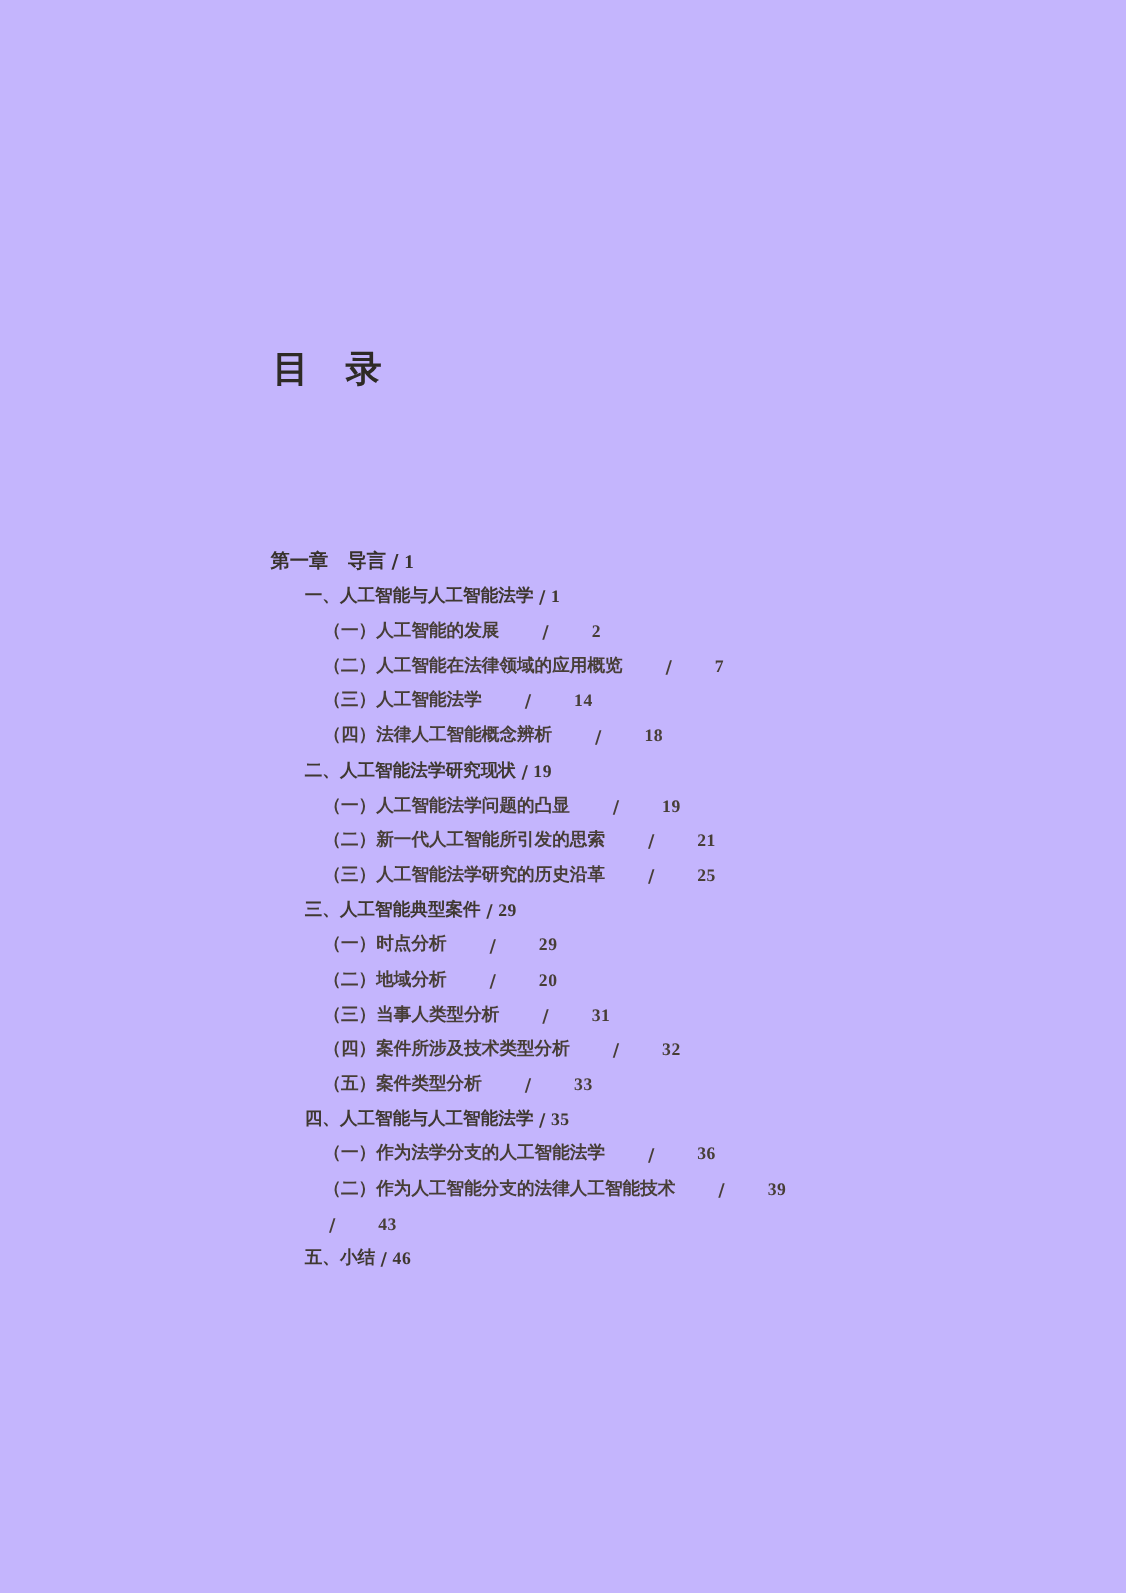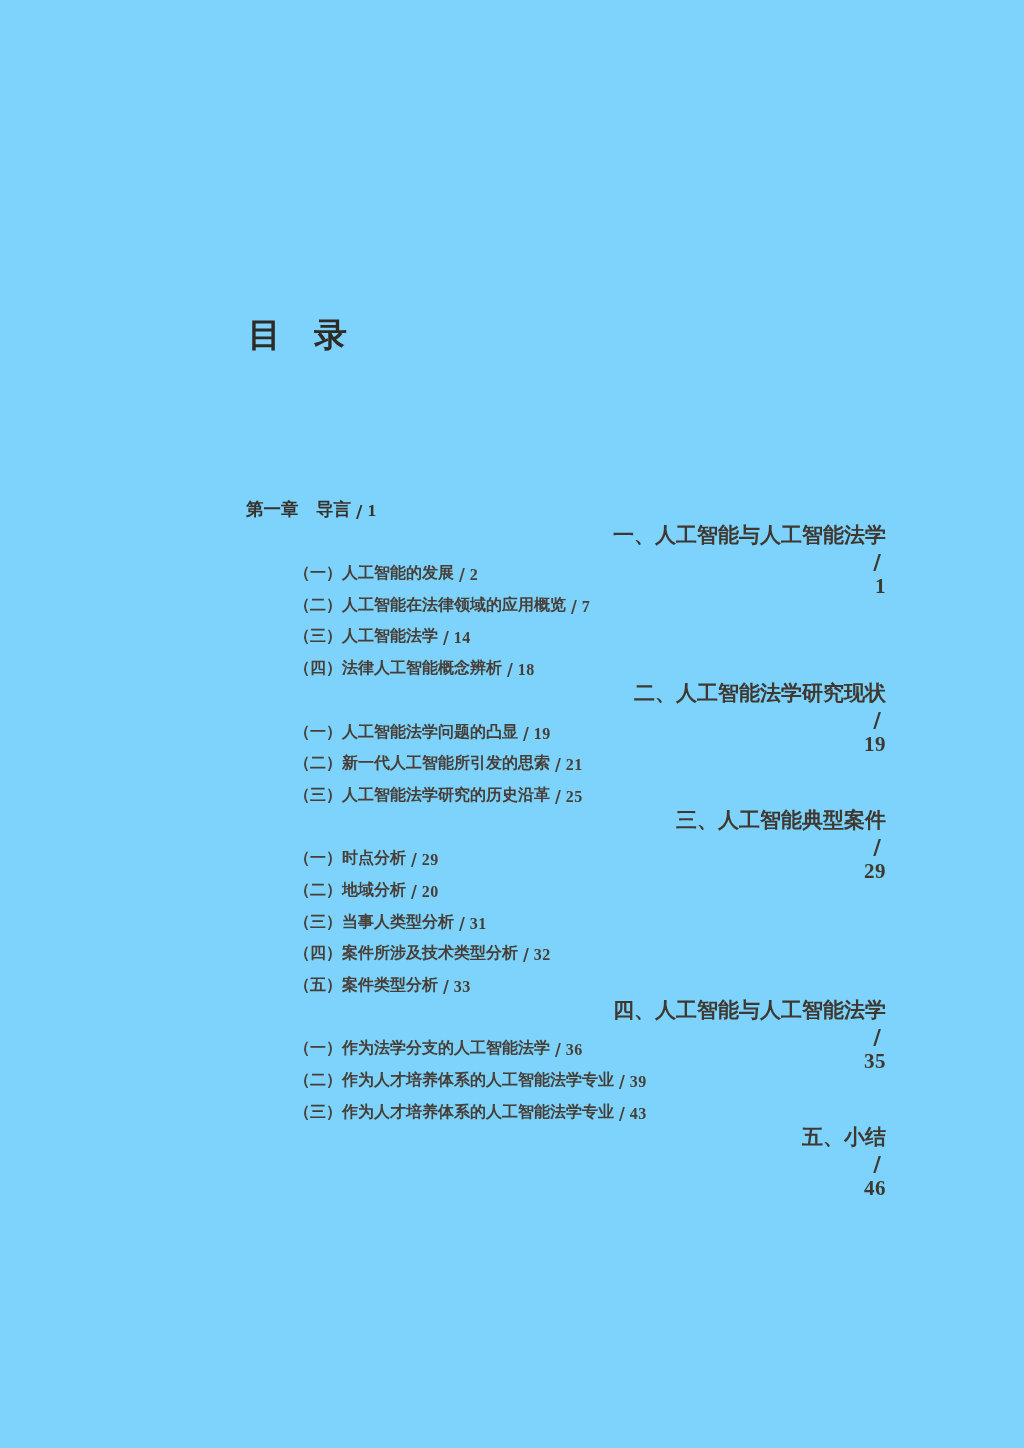--- a/index.html
+++ b/index.html
@@ -4,21 +4,21 @@
 <style>
   html, body {
     margin: 0;
     padding: 0;
     background: #ffffff;
   }
   .page {
     position: relative;
     width: 1024px;
     height: 1448px;
-    background: #7dd3fc;
+    background: #c4b5fd;
     overflow: hidden;
     font-family: "DejaVu Serif", "Liberation Serif", serif;
   }
   .title {
     position: absolute;
     left: 248px;
     top: 317px;
     margin: 0;
     font-size: 33px;
     line-height: 36px;
@@ -41,26 +41,26 @@
     font-size: 16px;
     white-space: pre;
   }
   .level-0 {
     padding-left: 0;
     font-size: 17.5px;
     color: #38322c;
   }
   .level-1 {
     padding-left: 31px;
-    font-size: 21px;
+    font-size: 16px;
     color: #3f3831;
-    flex-direction: column;
   }
   .level-2 {
     padding-left: 48px;
+    gap: 34px;
   }
   .toc-sep {
     margin: 0 5px;
   }
   .toc-page {
     font-family: "Liberation Serif", serif;
     font-weight: 700;
     letter-spacing: 0.5px;
   }
 </style>
@@ -82,17 +82,17 @@
       <div class="toc-row level-2"><span class="toc-text">（二）新一代人工智能所引发的思索</span><span class="toc-sep">/</span><span class="toc-page">21</span></div>
       <div class="toc-row level-2"><span class="toc-text">（三）人工智能法学研究的历史沿革</span><span class="toc-sep">/</span><span class="toc-page">25</span></div>
       <div class="toc-row level-1"><span class="toc-text">三、人工智能典型案件</span><span class="toc-sep">/</span><span class="toc-page">29</span></div>
       <div class="toc-row level-2"><span class="toc-text">（一）时点分析</span><span class="toc-sep">/</span><span class="toc-page">29</span></div>
       <div class="toc-row level-2"><span class="toc-text">（二）地域分析</span><span class="toc-sep">/</span><span class="toc-page">20</span></div>
       <div class="toc-row level-2"><span class="toc-text">（三）当事人类型分析</span><span class="toc-sep">/</span><span class="toc-page">31</span></div>
       <div class="toc-row level-2"><span class="toc-text">（四）案件所涉及技术类型分析</span><span class="toc-sep">/</span><span class="toc-page">32</span></div>
       <div class="toc-row level-2"><span class="toc-text">（五）案件类型分析</span><span class="toc-sep">/</span><span class="toc-page">33</span></div>
       <div class="toc-row level-1"><span class="toc-text">四、人工智能与人工智能法学</span><span class="toc-sep">/</span><span class="toc-page">35</span></div>
       <div class="toc-row level-2"><span class="toc-text">（一）作为法学分支的人工智能法学</span><span class="toc-sep">/</span><span class="toc-page">36</span></div>
-      <div class="toc-row level-2"><span class="toc-text">（二）作为人才培养体系的人工智能法学专业</span><span class="toc-sep">/</span><span class="toc-page">39</span></div>
-      <div class="toc-row level-2"><span class="toc-text">（三）作为人才培养体系的人工智能法学专业</span><span class="toc-sep">/</span><span class="toc-page">43</span></div>
+      <div class="toc-row level-2"><span class="toc-text">（二）作为人工智能分支的法律人工智能技术</span><span class="toc-sep">/</span><span class="toc-page">39</span></div>
+      <div class="toc-row level-2"><span class="toc-sep">/</span><span class="toc-page">43</span></div>
       <div class="toc-row level-1"><span class="toc-text">五、小结</span><span class="toc-sep">/</span><span class="toc-page">46</span></div>
     </div>
 </div>
 
 </body></html>

